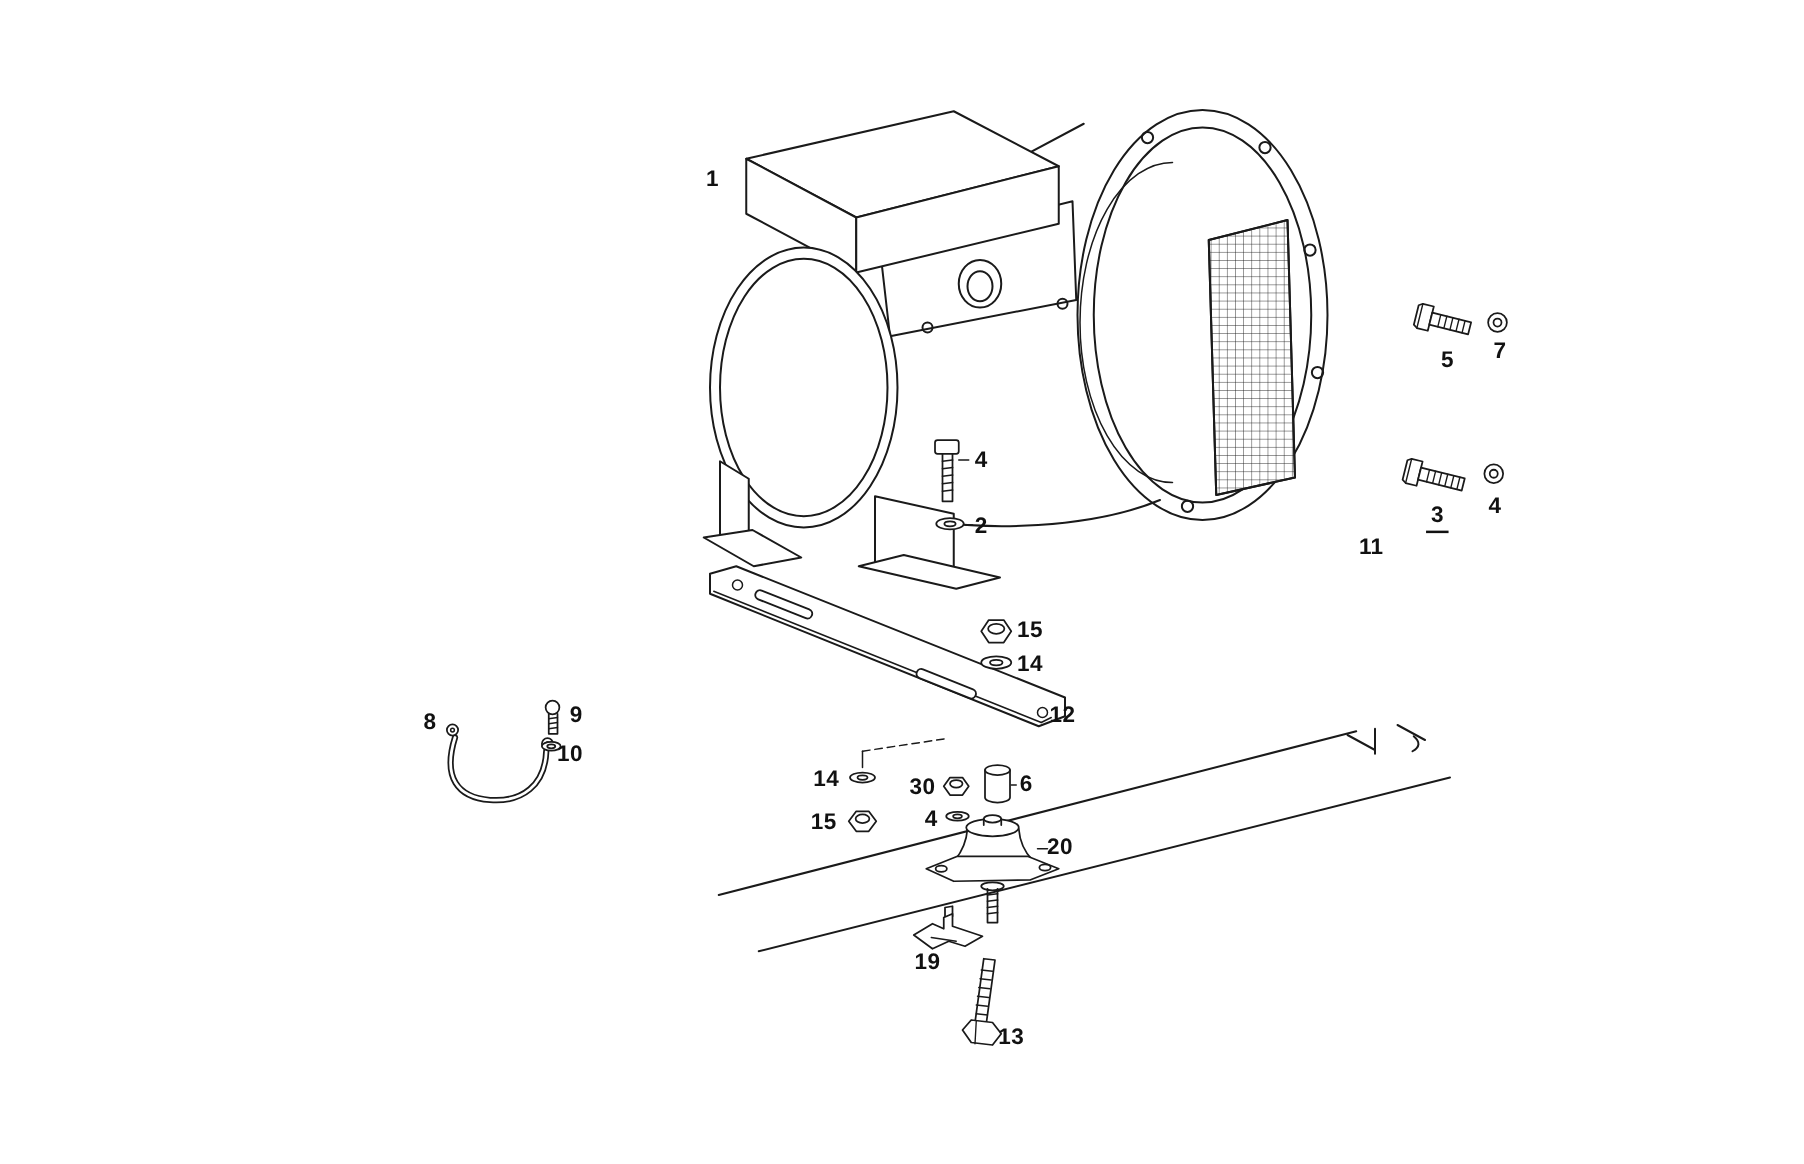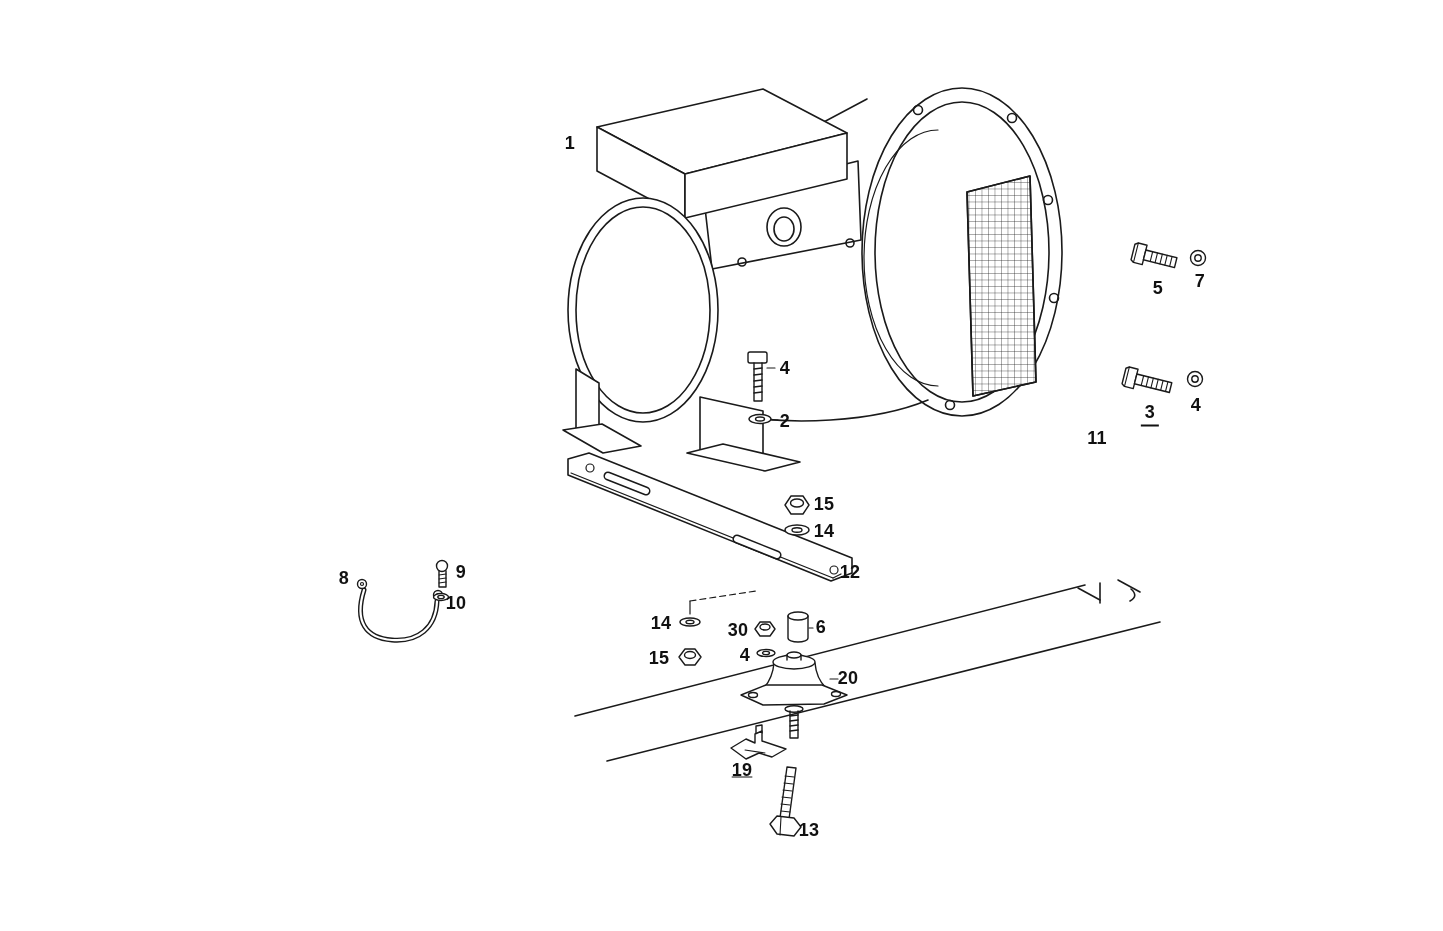--- a/index.html
+++ b/index.html
@@ -249,17 +249,17 @@
       <div class="callout" style="left: 850px; top: 572px;">12</div>
       <div class="callout" style="left: 344px; top: 578px;">8</div>
       <div class="callout" style="left: 461px; top: 572px;">9</div>
       <div class="callout" style="left: 456px; top: 603px;">10</div>
       <div class="callout" style="left: 661px; top: 623px;">14</div>
       <div class="callout" style="left: 659px; top: 658px;">15</div>
       <div class="callout" style="left: 738px; top: 630px;">30</div>
       <div class="callout" style="left: 745px; top: 655px;">4</div>
       <div class="callout" style="left: 821px; top: 627px;">6</div>
       <div class="callout" style="left: 848px; top: 678px;">20</div>
-      <div class="callout" style="left: 742px; top: 770px; text-decoration: underline;">19</div>
+      <div class="callout" style="left: 742px; top: 770px;">19</div>
       <div class="callout" style="left: 809px; top: 800px; margin-top: 30px;">13</div>
     </div>
 
 </div>
 
 </body></html>

